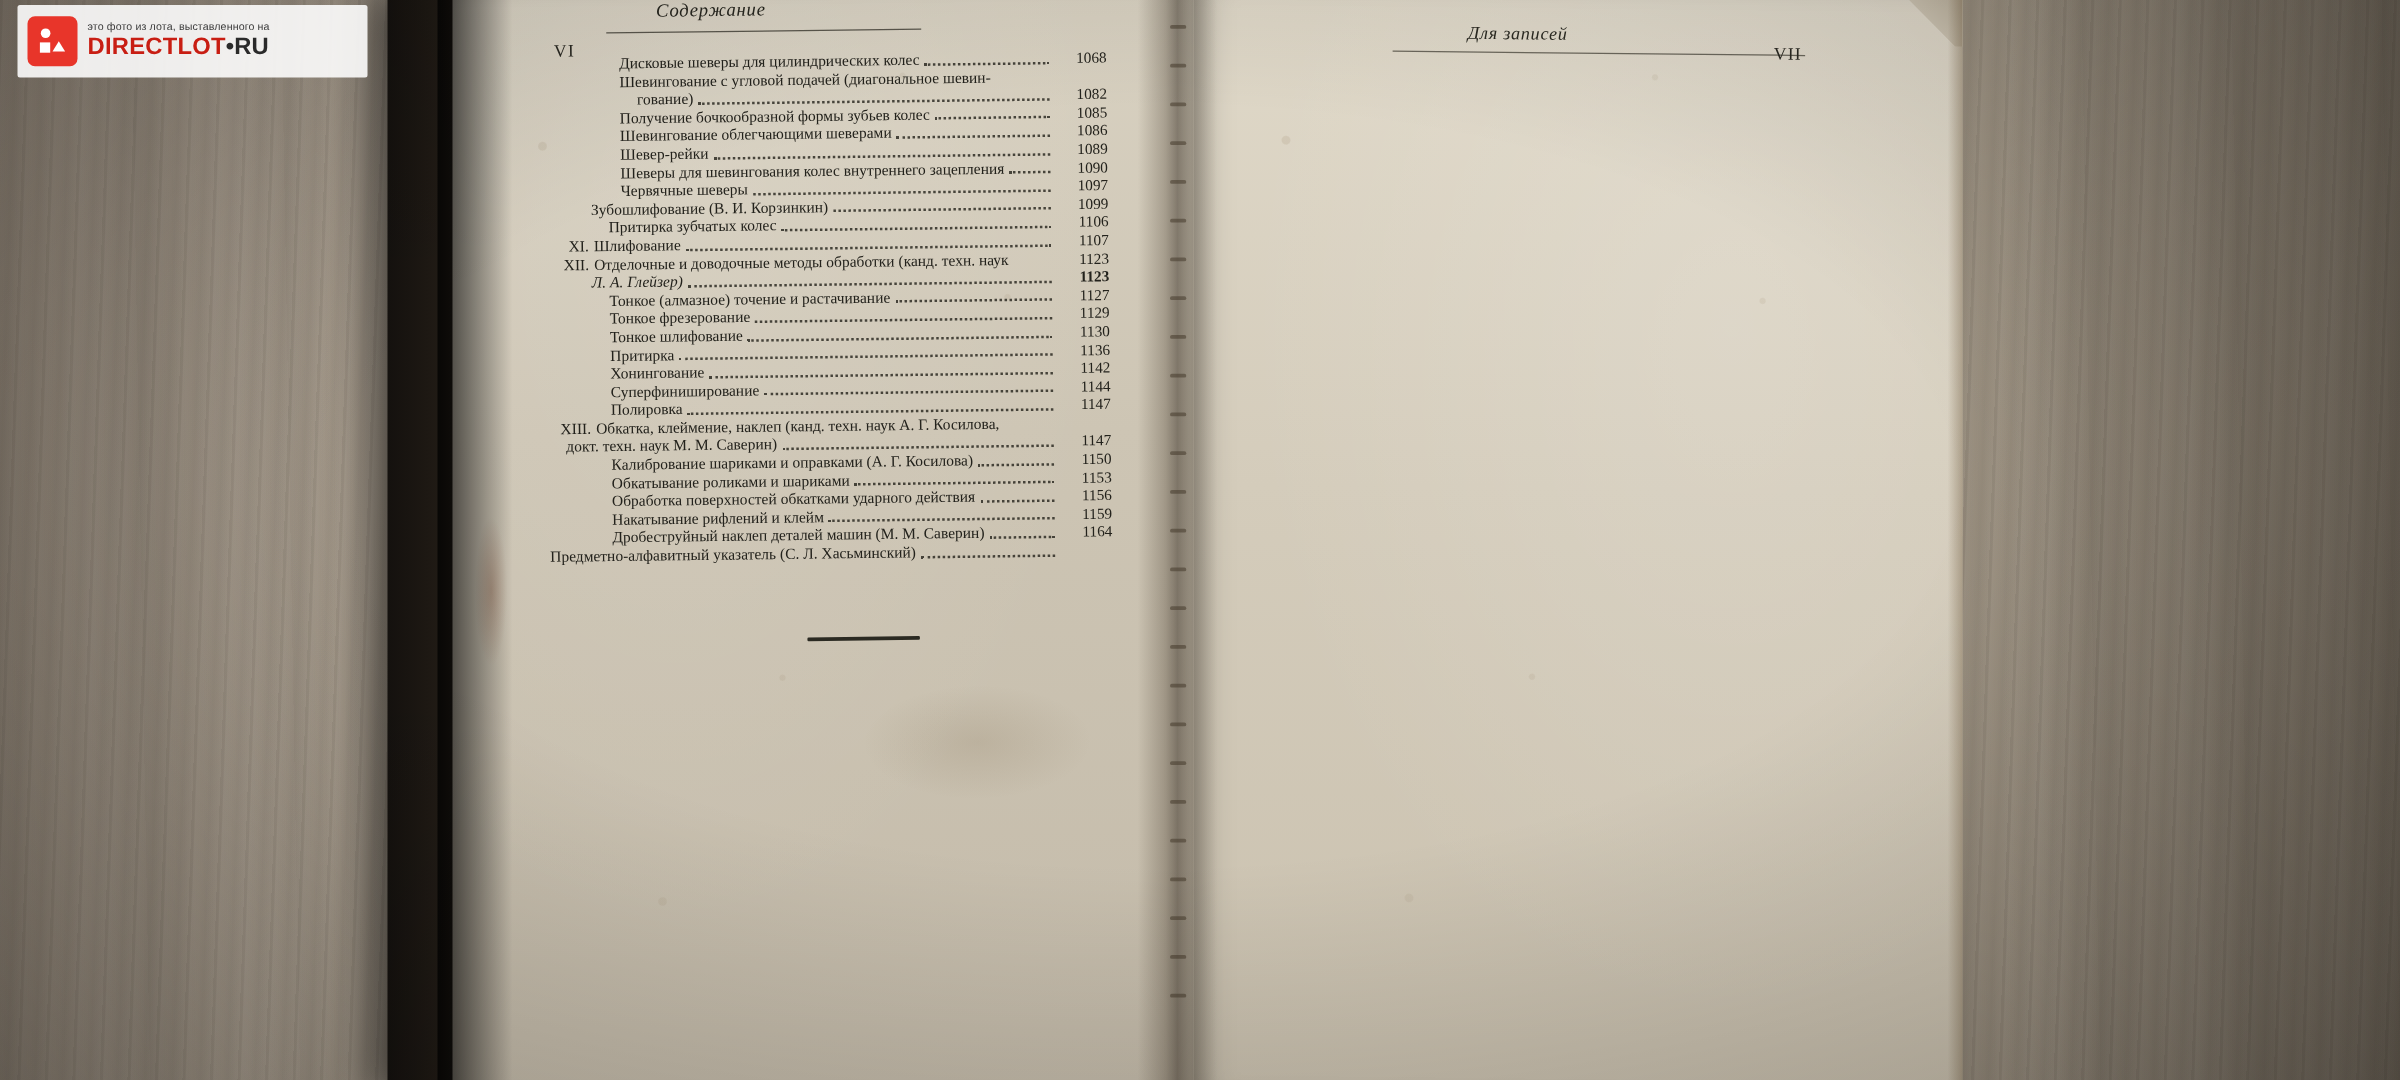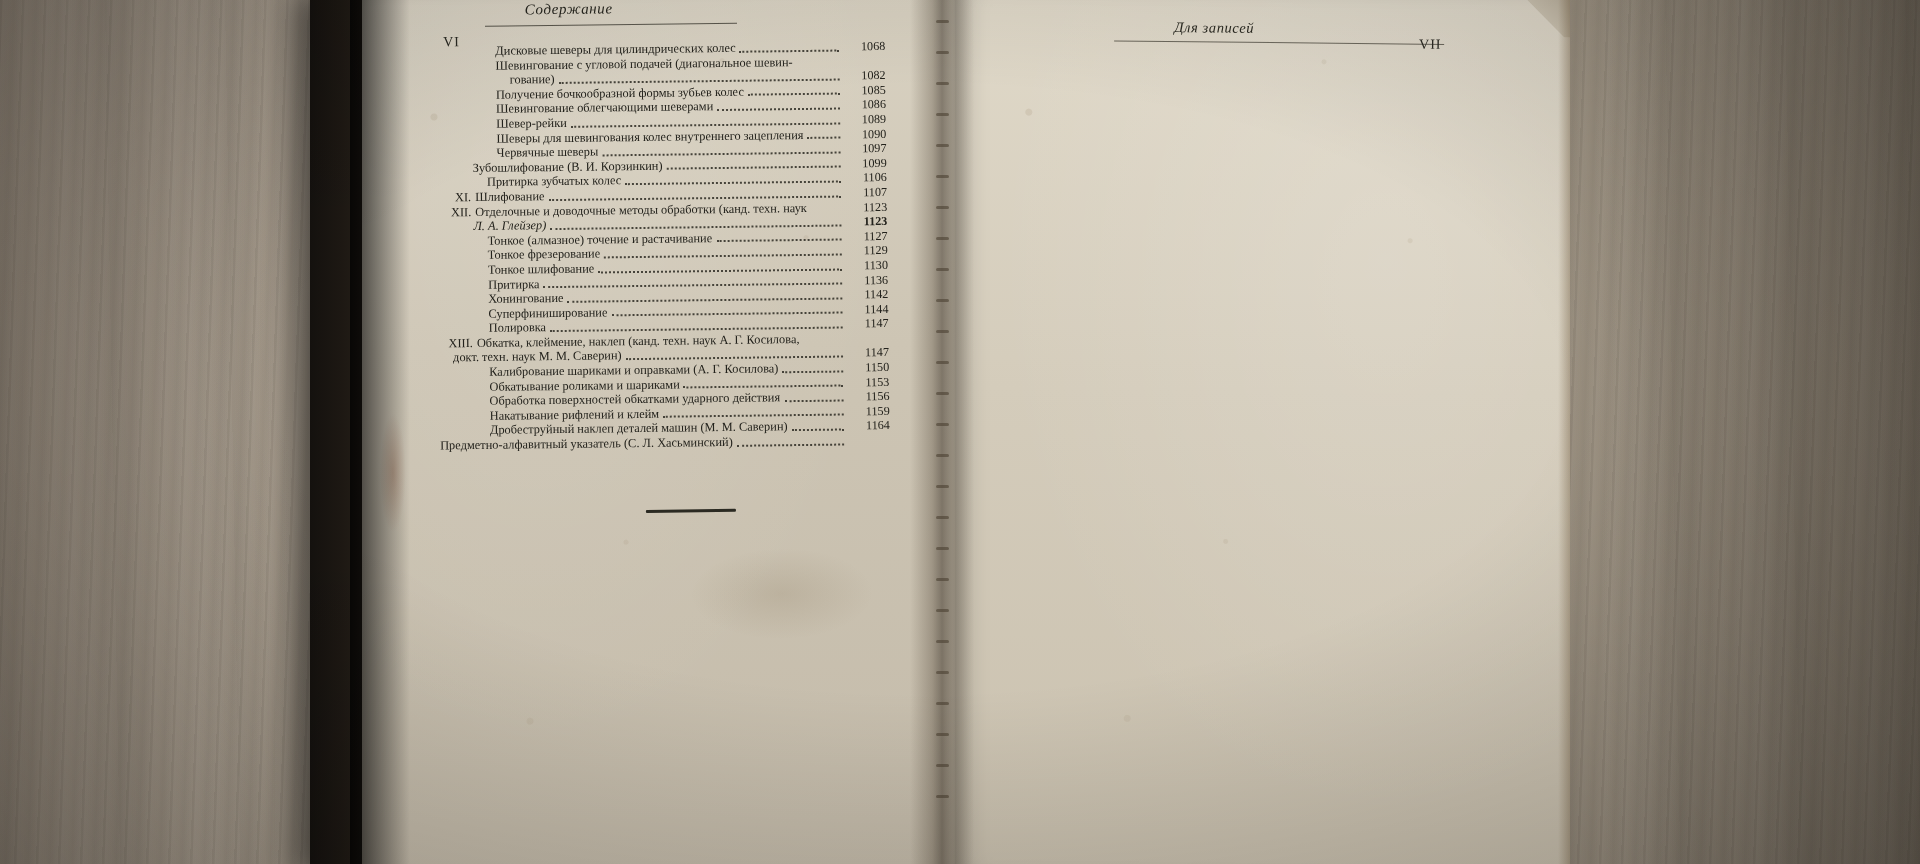--- a/index.html
+++ b/index.html
@@ -529,15 +529,30 @@
     </div>
 
     <div class="right-text">
       <div class="right-head">Для записей</div>
       <div class="rule-top-right"></div>
       <div class="folio-right">VII</div>
     </div>
 
   </div>
 
+  <div class="watermark">
+    <div class="wm-logo">
+      <svg class="sq" viewBox="0 0 24 24" aria-hidden="true">
+        <rect x="1" y="13" width="9" height="9" fill="#ffffff"></rect>
+        <path d="M12 21 L17.5 12 L23 21 Z" fill="#ffffff"></path>
+        <circle cx="6" cy="5" r="4.2" fill="#ffffff"></circle>
+      </svg>
+    </div>
+    <div class="wm-text">
+      <div class="wm-top">это фото из лота, выставленного на</div>
+      <div class="wm-brand">
+        <span>DIRECTLOT</span><span class="dot">•</span><span class="ru">RU</span>
+      </div>
+    </div>
+  </div>
 
   <div class="vignette"></div>
 </div>
 
 </body></html>

